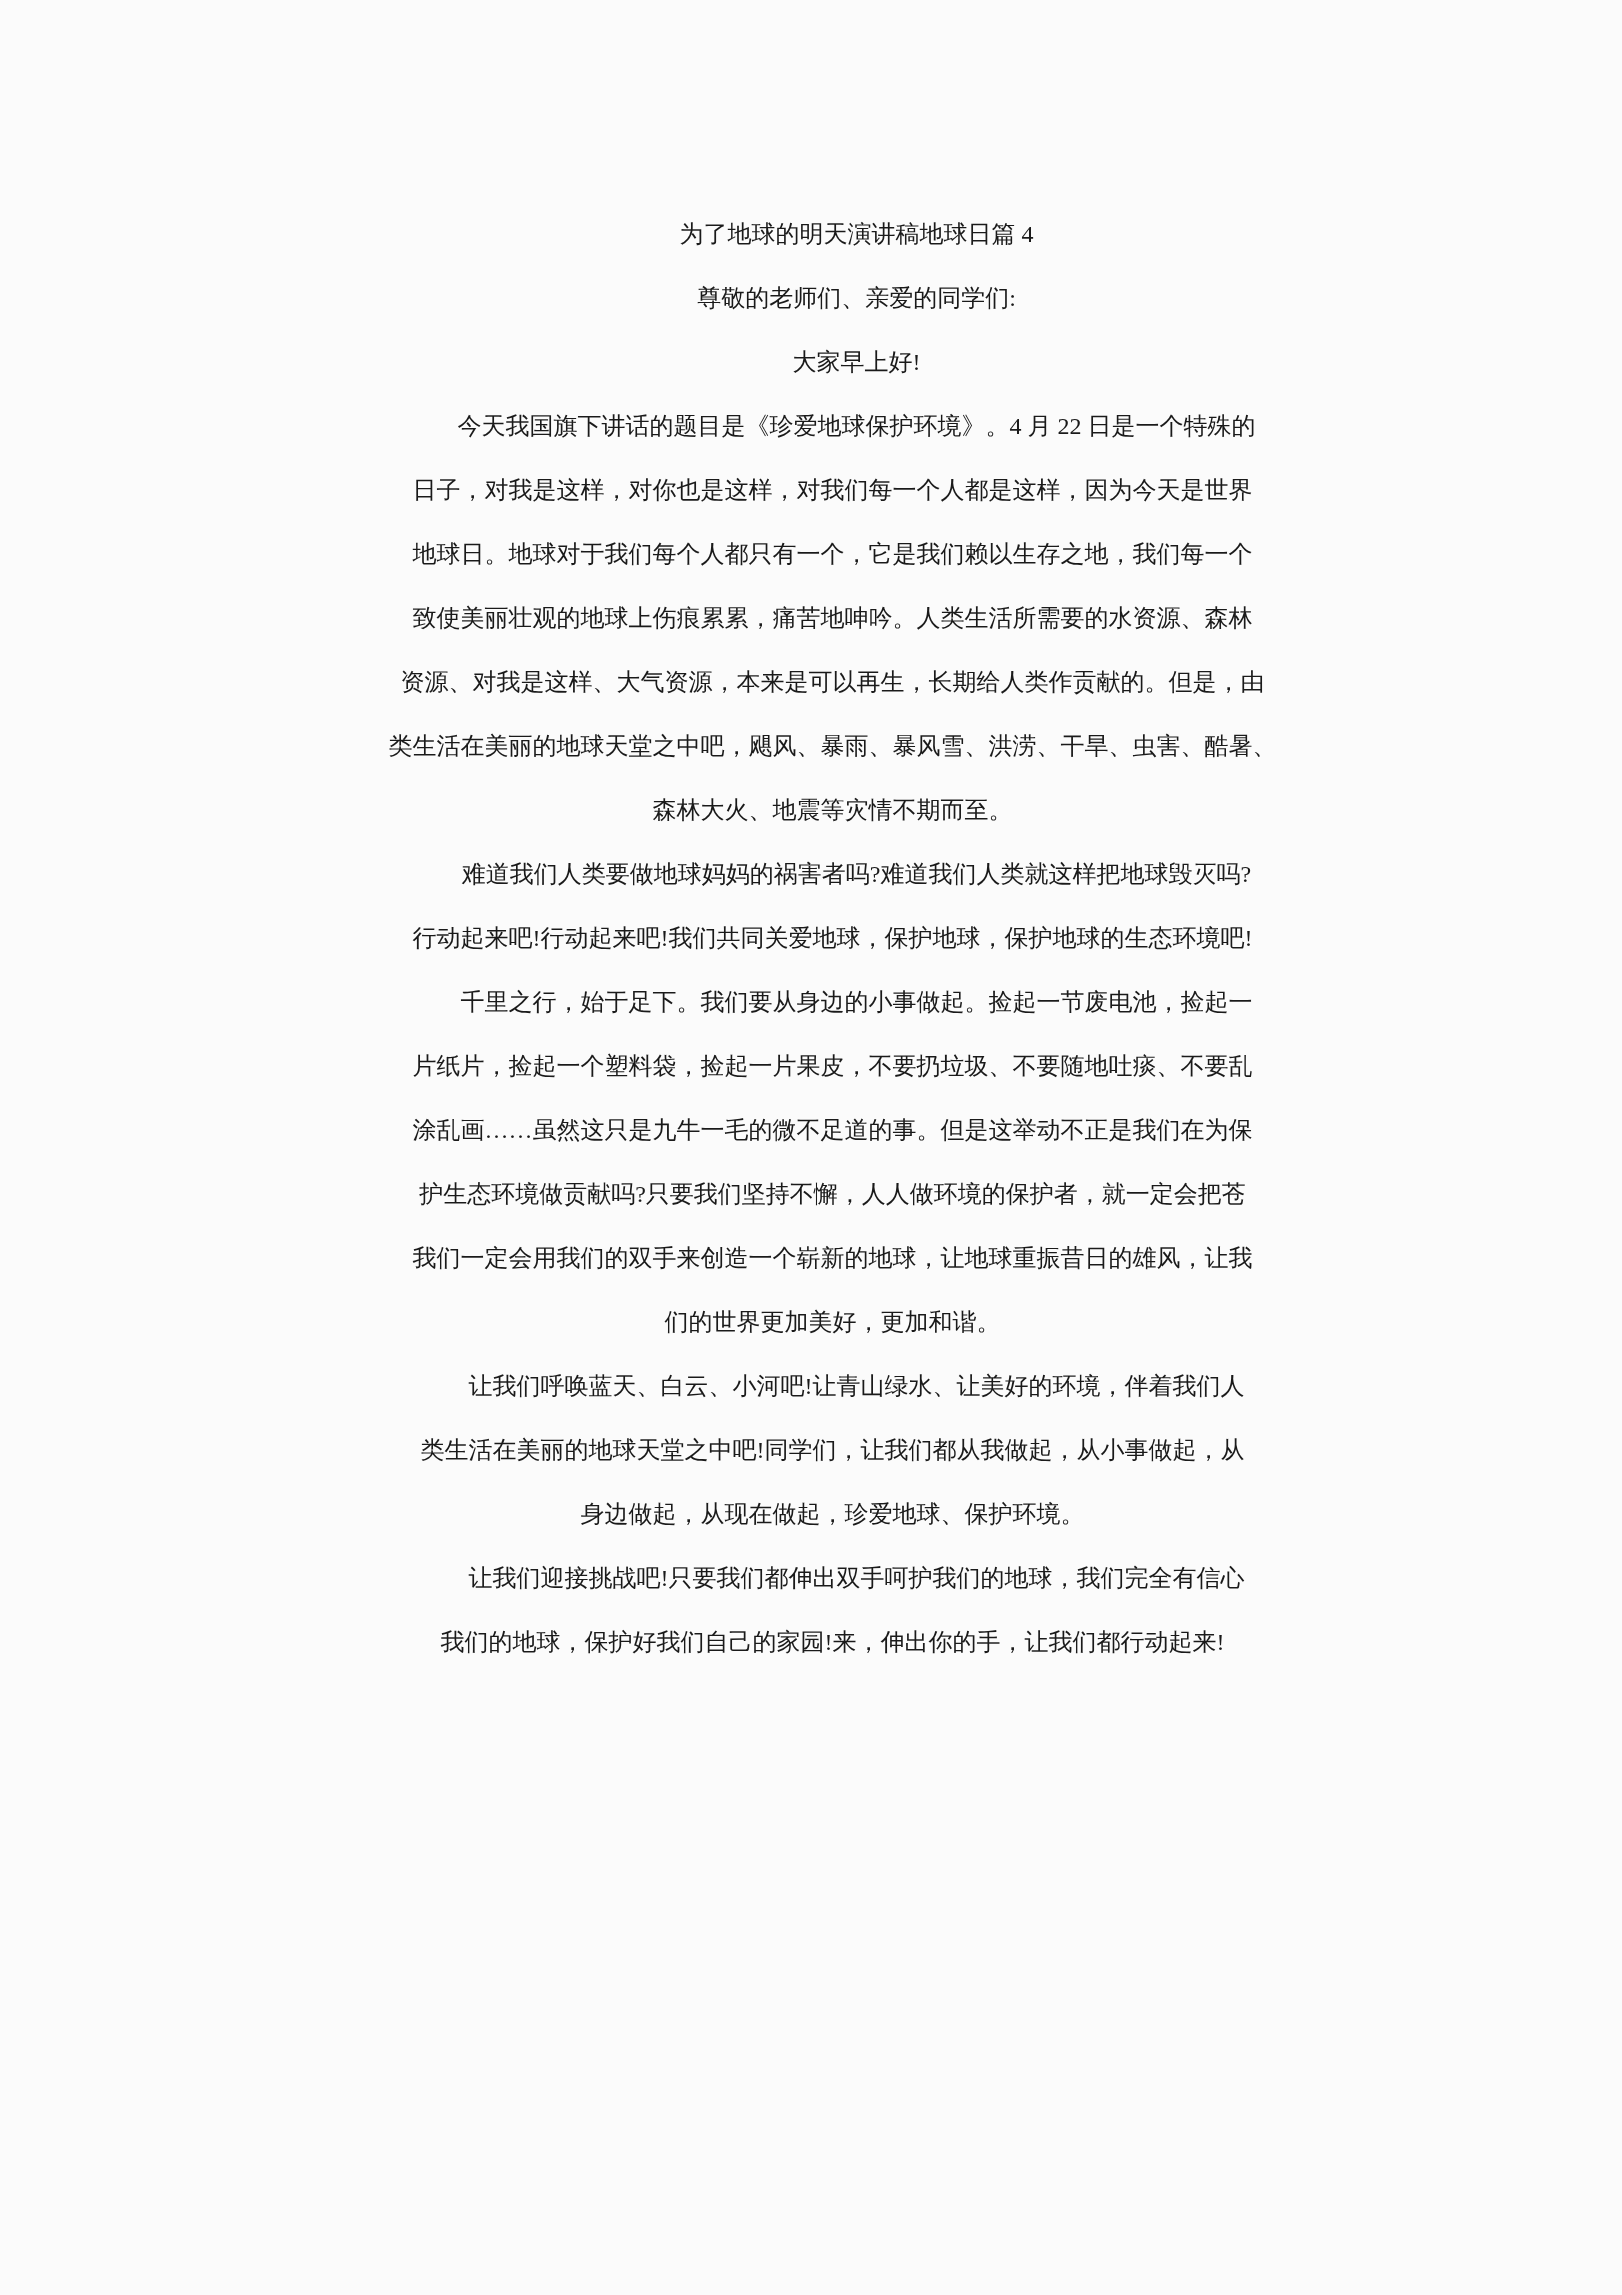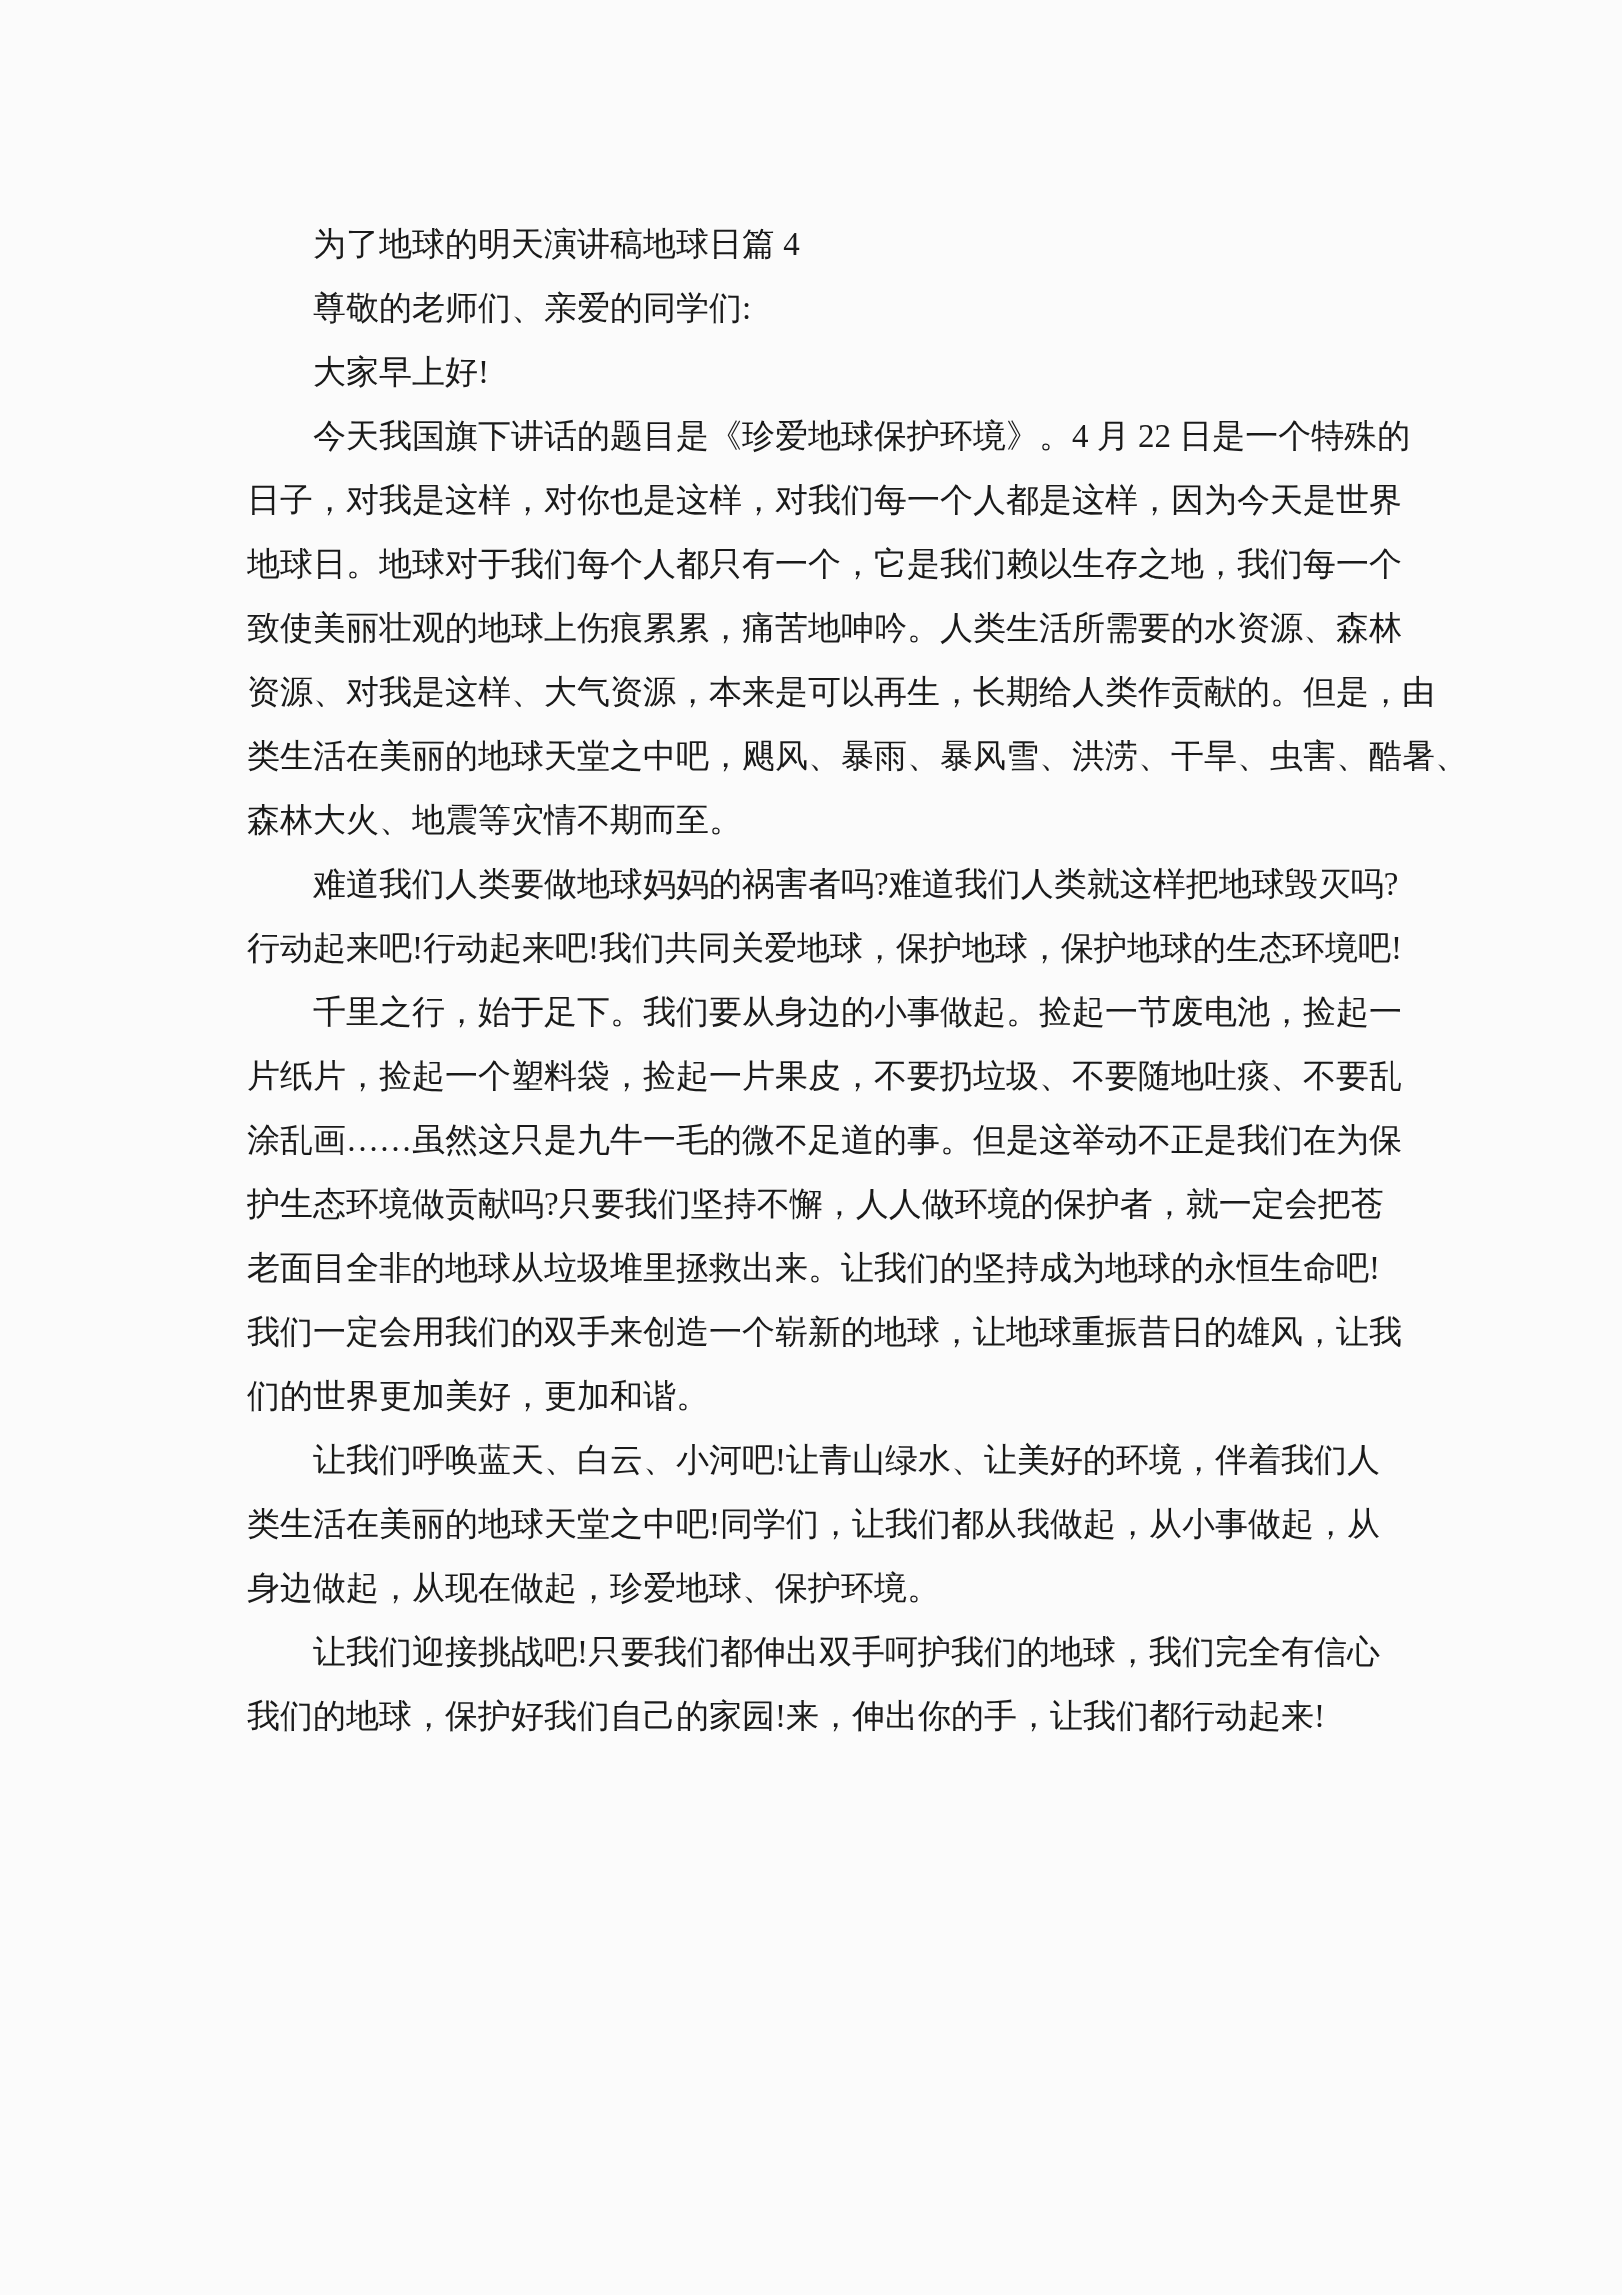--- a/index.html
+++ b/index.html
@@ -14,25 +14,26 @@
     font-family: "Liberation Serif", "DejaVu Serif", serif;
   }
   .page {
     position: absolute;
     inset: 0;
     background: #fbfbfb;
   }
   .doc-body {
     position: absolute;
     left: 247px;
-    top: 212px;
+    top: 202px;
     width: 1171px;
-    font-size: 33px;
+    font-size: 24px;
     line-height: 64px;
     color: #1a1a1a;
+    text-align: center;
   }
   .text-line {
     white-space: pre;   
     height: 64px;
   }
 </style>
 </head>
 <body>
 
 <main class="page" style="background: rgb(251, 251, 251);">
@@ -46,21 +47,20 @@
       <div class="text-line">致使美丽壮观的地球上伤痕累累，痛苦地呻吟。人类生活所需要的水资源、森林</div>
       <div class="text-line">资源、对我是这样、大气资源，本来是可以再生，长期给人类作贡献的。但是，由</div>
       <div class="text-line">类生活在美丽的地球天堂之中吧，飓风、暴雨、暴风雪、洪涝、干旱、虫害、酷暑、</div>
       <div class="text-line">森林大火、地震等灾情不期而至。</div>
       <div class="text-line">　　难道我们人类要做地球妈妈的祸害者吗?难道我们人类就这样把地球毁灭吗?</div>
       <div class="text-line">行动起来吧!行动起来吧!我们共同关爱地球，保护地球，保护地球的生态环境吧!</div>
       <div class="text-line">　　千里之行，始于足下。我们要从身边的小事做起。捡起一节废电池，捡起一</div>
       <div class="text-line">片纸片，捡起一个塑料袋，捡起一片果皮，不要扔垃圾、不要随地吐痰、不要乱</div>
       <div class="text-line">涂乱画……虽然这只是九牛一毛的微不足道的事。但是这举动不正是我们在为保</div>
       <div class="text-line">护生态环境做贡献吗?只要我们坚持不懈，人人做环境的保护者，就一定会把苍</div>
-      <div class="text-line">老面目全非的地球从垃圾堆里拯救出来。让我们的坚持成为地球的永恒生命吧!</div>
       <div class="text-line">我们一定会用我们的双手来创造一个崭新的地球，让地球重振昔日的雄风，让我</div>
       <div class="text-line">们的世界更加美好，更加和谐。</div>
       <div class="text-line">　　让我们呼唤蓝天、白云、小河吧!让青山绿水、让美好的环境，伴着我们人</div>
       <div class="text-line">类生活在美丽的地球天堂之中吧!同学们，让我们都从我做起，从小事做起，从</div>
       <div class="text-line">身边做起，从现在做起，珍爱地球、保护环境。</div>
       <div class="text-line">　　让我们迎接挑战吧!只要我们都伸出双手呵护我们的地球，我们完全有信心</div>
       <div class="text-line">我们的地球，保护好我们自己的家园!来，伸出你的手，让我们都行动起来!</div>
     </section>
 </main>
 

